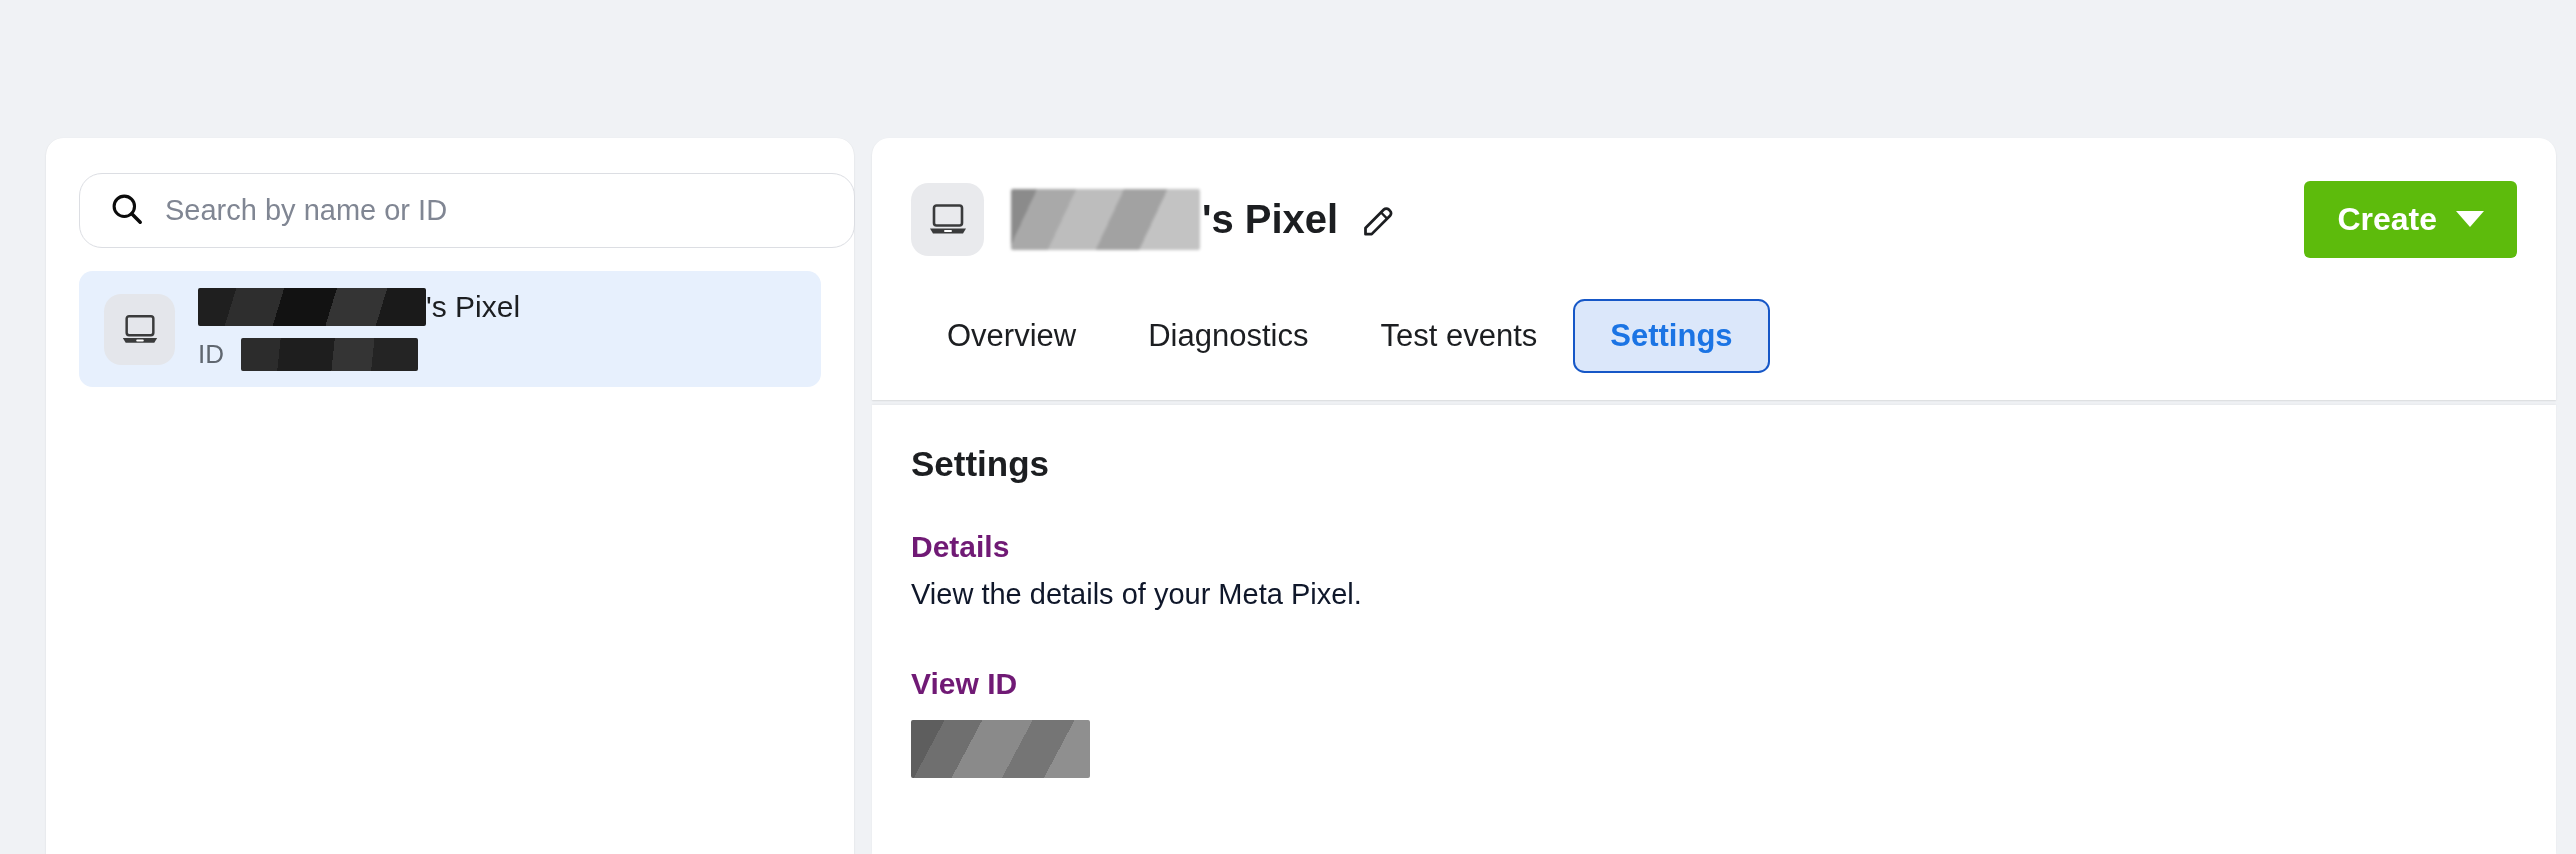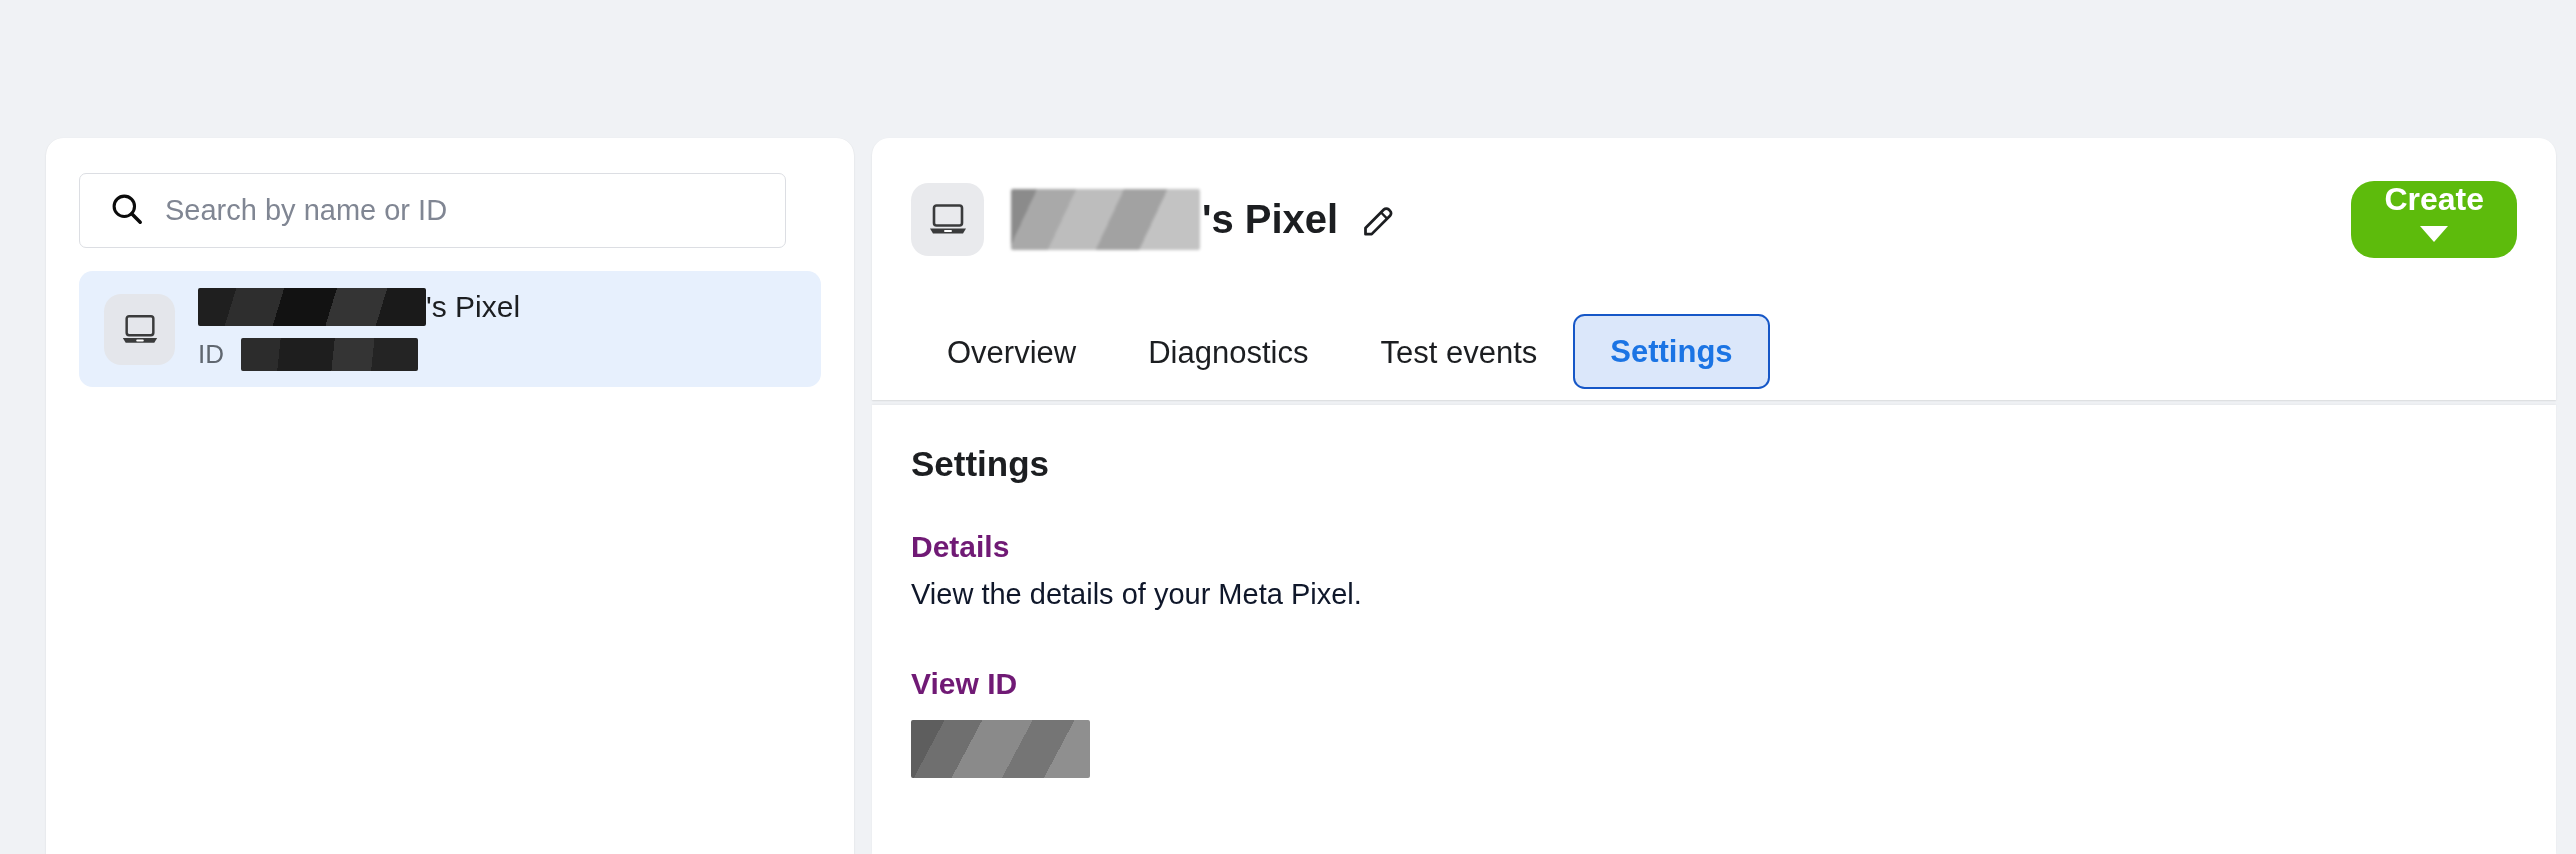--- a/index.html
+++ b/index.html
@@ -51,22 +51,22 @@
   
   .sidebar-card {
     position: absolute; left: 46px; top: 138px;
     width: 808px; height: 762px;
     background: #ffffff;
     border-radius: 17.4px;
     box-shadow: 0 1px 1.9px rgba(0,0,0,.10), 0 0 1px rgba(0,0,0,.06);
     padding: 35px 33px 0 33px;
   }
   .search-box {
-    width: 707px; height: 75px;
-    border: 1px solid #dcdee3; border-radius: 7px;
+    width: 776px; height: 75px;
+    border: 1px solid #dcdee3; border-radius: 23px;
     background: #fff;
     display: flex; align-items: center; padding-left: 29px;
   }
   .search-input {
     border: 0; outline: none; background: transparent;
     margin-left: 21px;
     font-family: "Liberation Sans", sans-serif;
     font-size: 29px; color: #1c1e21; width: 617px;
   }
   .search-input::placeholder { color: #808693; }
@@ -127,34 +127,33 @@
       linear-gradient(115deg,#8b8b8b 0 12%, #a9a9a9 12% 30%, #bdbdbd 30% 52%, #a2a2a2 52% 72%, #c3c3c3 72% 100%);
     filter: blur(1.4px);
   }
   .detail-title-suffix {
     font-size: 40px; font-weight: 700; color: #1c1e21; line-height: 1;
     margin-left: 1.9px;
   }
   .edit-pencil { margin-left: 21px; display: flex; align-items: center; }
   .create-button {
     margin-left: auto;
-    background: #5dbb0c; border: 0; border-radius: 23px;
+    background: #5dbb0c; border: 0; border-radius: 6px;
     height: 77px; padding: 0 33px;
-    display: flex; align-items: center; gap: 8px;
+    display: flex; align-items: center; gap: 19px;
     cursor: pointer;
-    flex-direction: column;
   }
   .create-label { color: #ffffff; font-size: 32px; font-weight: 700; }
   .caret-white {
     width: 0; height: 0;
     border-left: 14.5px solid transparent; border-right: 14.5px solid transparent;
     border-top: 16.4px solid #ffffff;
   }
 
-  .tabs { display: flex; align-items: flex-end; gap: 0px; height: 106px; }
+  .tabs { display: flex; align-items: center; gap: 0px; height: 106px; }
   .tab {
     font-size: 31px; color: #1c1e21;
     padding: 17.4px 35px; border-radius: 11.6px;
     border: 1.9px solid transparent;
     cursor: pointer; background: transparent;
     font-family: "Liberation Sans", sans-serif;
     white-space: nowrap;
   }
   .tab.active {
     color: #1b74e4; font-weight: 700;

